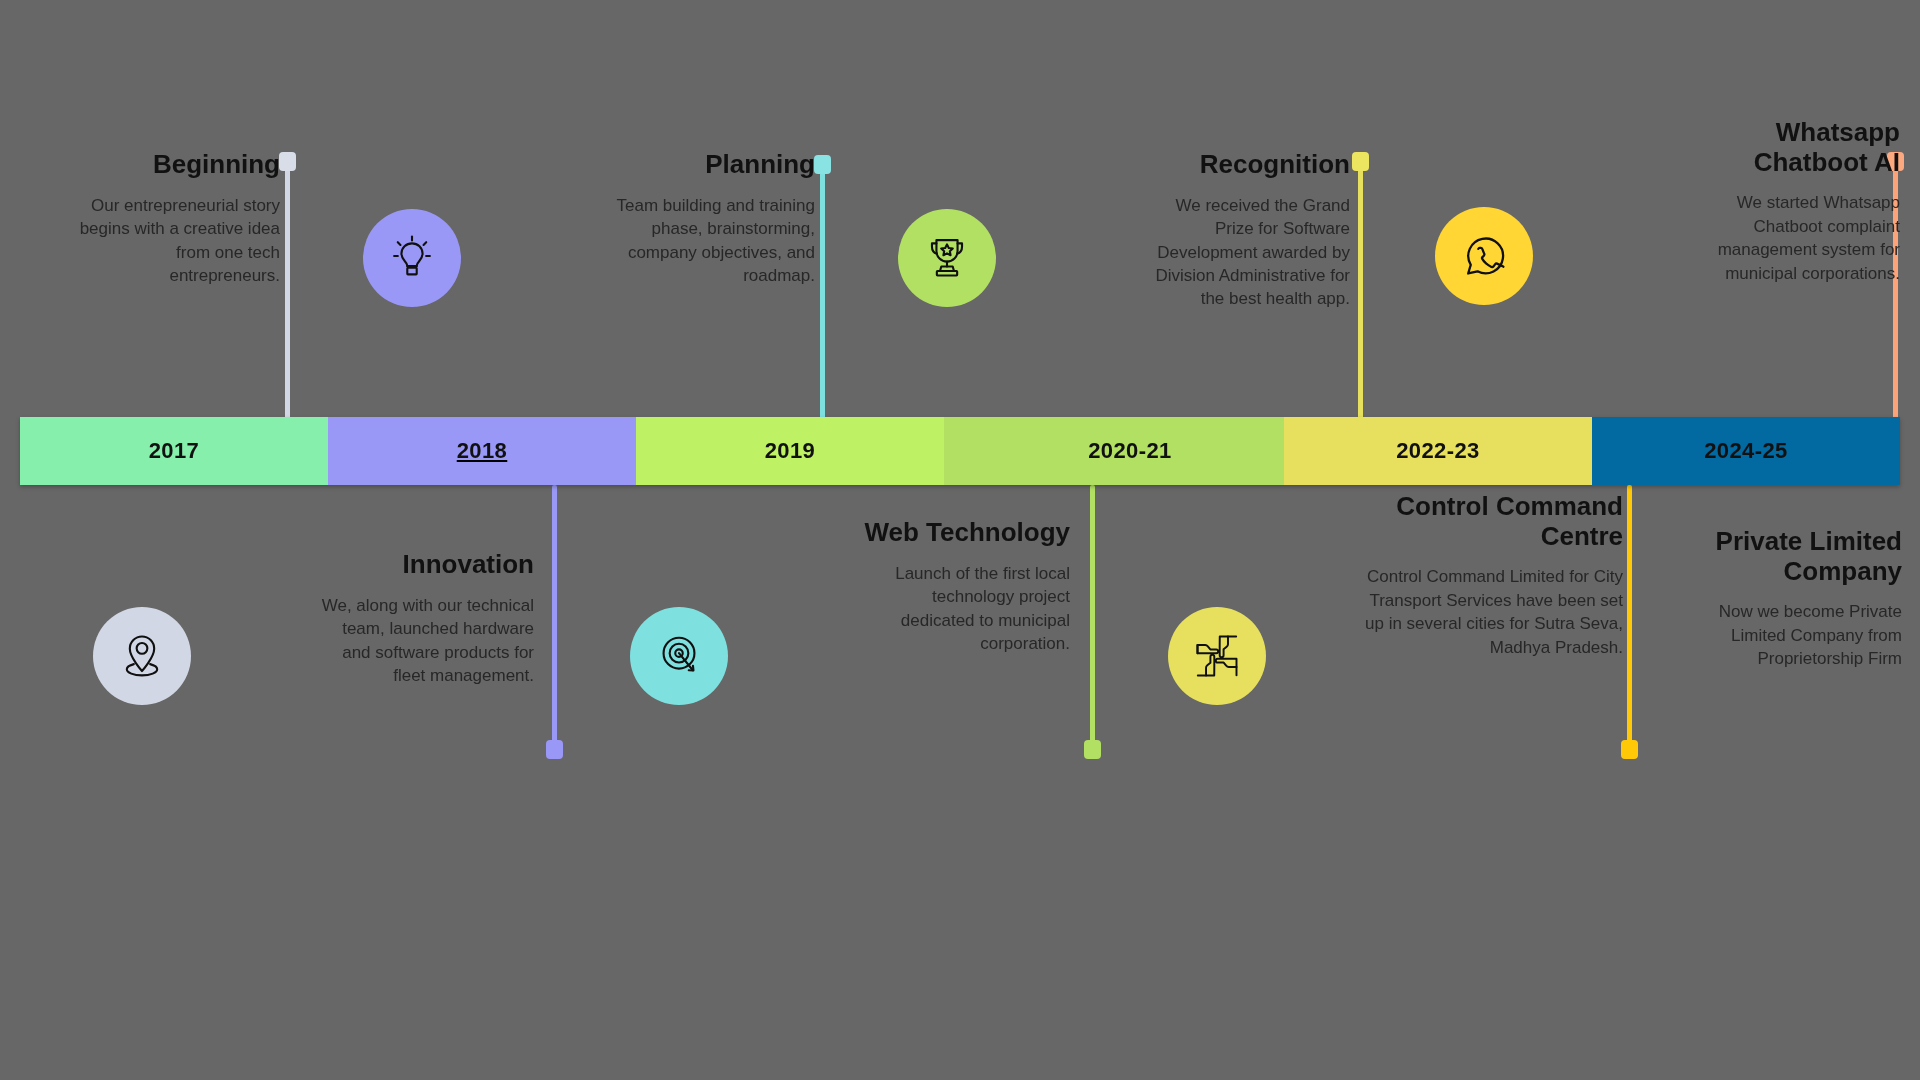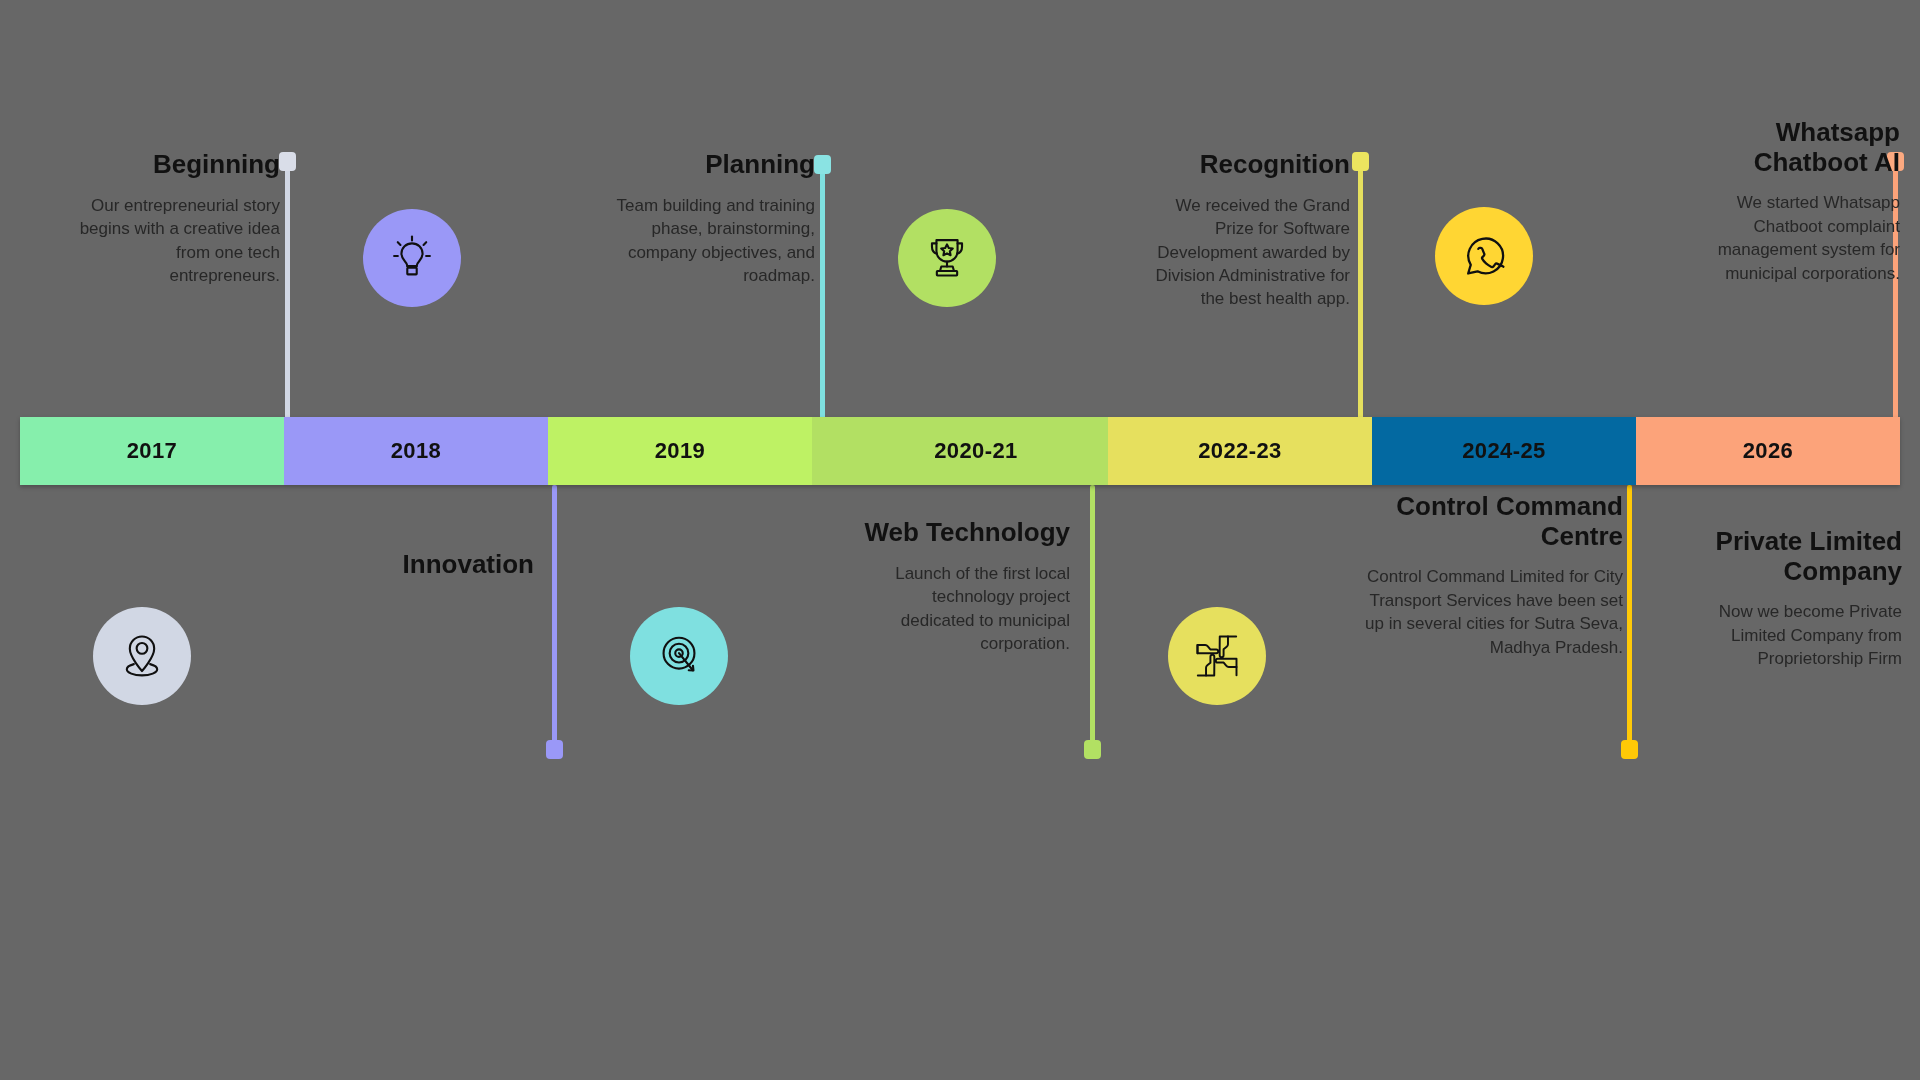--- a/index.html
+++ b/index.html
@@ -166,37 +166,34 @@
     <svg viewBox="0 0 64 64" fill="none" stroke="#101010" stroke-width="2.8" stroke-linecap="round" stroke-linejoin="round">
       <path d="M12.5 53.5l3.2-10.6A21.4 21.4 0 1 1 24 50.8L12.5 53.5z"></path>
       <path d="M25 23.2c.5-1.1 1-1.1 1.7-1.1h1.5c.5 0 1.2.1 1.8 1.5.6 1.6 2.1 5.3 2.3 5.7.2.4.3.9 0 1.4-.3.5-.5.9-.9 1.3-.4.5-.9 1-1.3 1.4-.4.4-.9.9-.4 1.8.5.9 2.2 3.7 4.8 6 3.3 2.9 6 3.8 6.9 4.3.9.4 1.4.4 1.9-.2.5-.6 2.2-2.6 2.8-3.5.6-.9 1.2-.7 2-.4.8.3 5.1 2.4 6 2.8.9.4 1.5.7 1.7 1"></path>
     </svg>
   </div>
 
   <div id="timeline-bar">
     <div class="bar-seg" style="background:#86efac;">
       <span class="bar-label">2017</span>
     </div>
-    <div class="bar-seg" style="background:#9a98f7;">
+    <div class="bar-seg" style="background:#9a98f7;text-decoration:underline;">
       <span class="bar-label">2018</span>
     </div>
     <div class="bar-seg" style="background:#bef264;">
       <span class="bar-label">2019</span>
     </div>
     <div class="bar-seg" style="background:#b2e063;padding-left:32px;">
       <span class="bar-label">2020-21</span>
     </div>
     <div class="bar-seg" style="background:#e6e05e;">
       <span class="bar-label">2022-23</span>
     </div>
     <div class="bar-seg" style="background:#0369a1;">
       <span class="bar-label">2024-25</span>
-    </div>
-    <div class="bar-seg" style="background:#fca37a;">
-      <span class="bar-label">2026</span>
     </div>
   </div>
 
   <div class="icon-circle" style="left:93px; top:607px; background:#d1d7e4;">
     <svg viewBox="0 0 64 64" fill="none" stroke="#101010" stroke-width="2.6" stroke-linecap="round" stroke-linejoin="round">
       <path d="M32 8c-8.3 0-15 6.7-15 15 0 10.6 15 27.5 15 27.5S47 33.6 47 23c0-8.3-6.7-15-15-15z"></path>
       <circle cx="32" cy="22.6" r="6.6"></circle>
       <path d="M22 42c-5.3 1.4-8.7 3.7-8.7 6.3 0 4.2 8.4 7.6 18.7 7.6s18.7-3.4 18.7-7.6c0-2.6-3.4-4.9-8.7-6.3"></path>
     </svg>
   </div>
@@ -219,20 +216,21 @@
       <path d="M45.5 8h10.1"></path>
       <path d="M56 45.5h-9.5c-1.3 0-2.4-.6-3.2-1.6l-3.1-3.8h-7.3c-1.3 0-2.4-1.1-2.4-2.4s1.1-2.4 2.4-2.4h10.6L56 35.4z"></path>
       <path d="M56 45.5v10.1"></path>
       <path d="M18.5 56v-9.5c0-1.3.6-2.4 1.6-3.2l3.8-3.1v-7.3c0-1.3 1.1-2.4 2.4-2.4s2.4 1.1 2.4 2.4v10.6L28.6 56z"></path>
       <path d="M18.5 56H8.4"></path>
     </svg>
   </div>
 
   <div class="block align-right" style="left:318px; top:550px; width:216px;">
     <p class="title">Innovation</p>
+    <p class="body">We, along with our technical team, launched hardware and software products for fleet management.</p>
   </div>
 
   <div class="block align-right" style="left:858px; top:518px; width:212px;">
     <p class="title">Web Technology</p>
     <p class="body">Launch of the first local technology project dedicated to municipal corporation.</p>
   </div>
 
   <div class="block align-right" style="left:1365px; top:492px; width:258px;">
     <p class="title">Control Command Centre</p>
     <p class="body">Control Command Limited for City Transport Services have been set up in several cities for Sutra Seva, Madhya Pradesh.</p>

